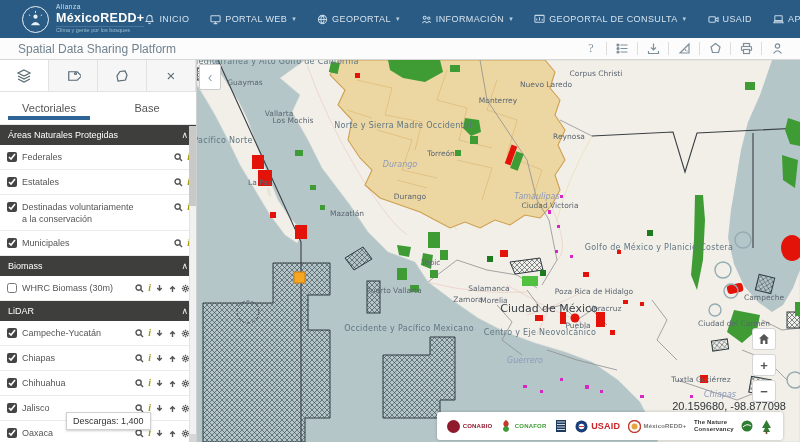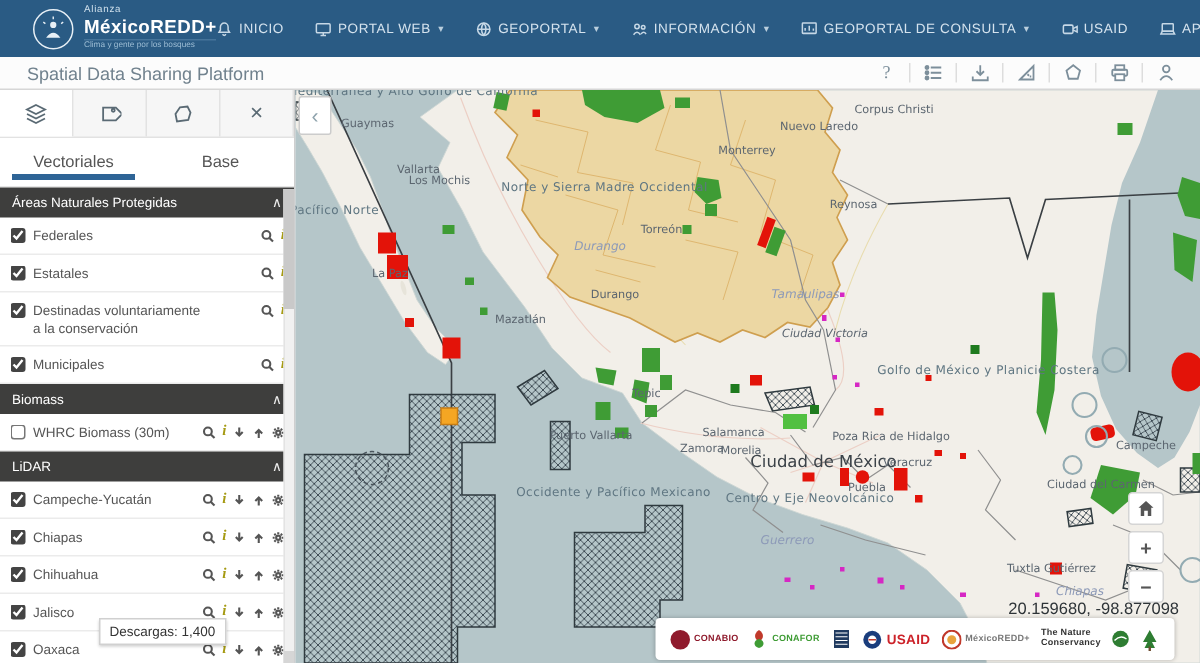--- a/index.html
+++ b/index.html
@@ -661,21 +661,21 @@
       <span class="maplbl region" style="left: 206px; top: 65px;">Norte y Sierra Madre Occidental</span>
       <span class="maplbl state" style="left: 203px; top: 104px;">Durango</span>
       <span class="maplbl city" style="left: 213px; top: 136px;">Durango</span>
       <span class="maplbl city" style="left: 150px; top: 153px;">Mazatlán</span>
       <span class="maplbl city" style="left: 244px; top: 93px;">Torreón</span>
       <span class="maplbl city" style="left: 301px; top: 40px;">Monterrey</span>
       <span class="maplbl city" style="left: 349px; top: 24px;">Nuevo Laredo</span>
       <span class="maplbl city" style="left: 372px; top: 76px;">Reynosa</span>
       <span class="maplbl city" style="left: 399px; top: 13px;">Corpus Christi</span>
       <span class="maplbl state" style="left: 340px; top: 120px; margin-top: 16px;">Tamaulipas</span>
-      <span class="maplbl city" style="left: 353px; top: 162px; font-style: italic;">Ciudad Victoria</span>
+      <span class="maplbl city" style="left: 353px; top: 145px;">Ciudad Victoria</span>
       <span class="maplbl city" style="left: 206px; top: 202px; margin-left: 28px;">Tepic</span>
       <span class="maplbl city" style="left: 197px; top: 230px;">Puerto Vallarta</span>
       <span class="maplbl city" style="left: 292px; top: 228px;">Salamanca</span>
       <span class="maplbl city" style="left: 271px; top: 239px;">Zamora</span>
       <span class="maplbl city" style="left: 297px; top: 240px;">Morelia</span>
       <span class="maplbl bold" style="left: 352px; top: 248px;">Ciudad de México</span>
       <span class="maplbl city" style="left: 397px; top: 231px;">Poza Rica de Hidalgo</span>
       <span class="maplbl city" style="left: 408px; top: 248px;">Veracruz</span>
       <span class="maplbl city" style="left: 381px; top: 265px;">Puebla</span>
       <span class="maplbl region" style="left: 343px; top: 272px;">Centro y Eje Neovolcánico</span>

